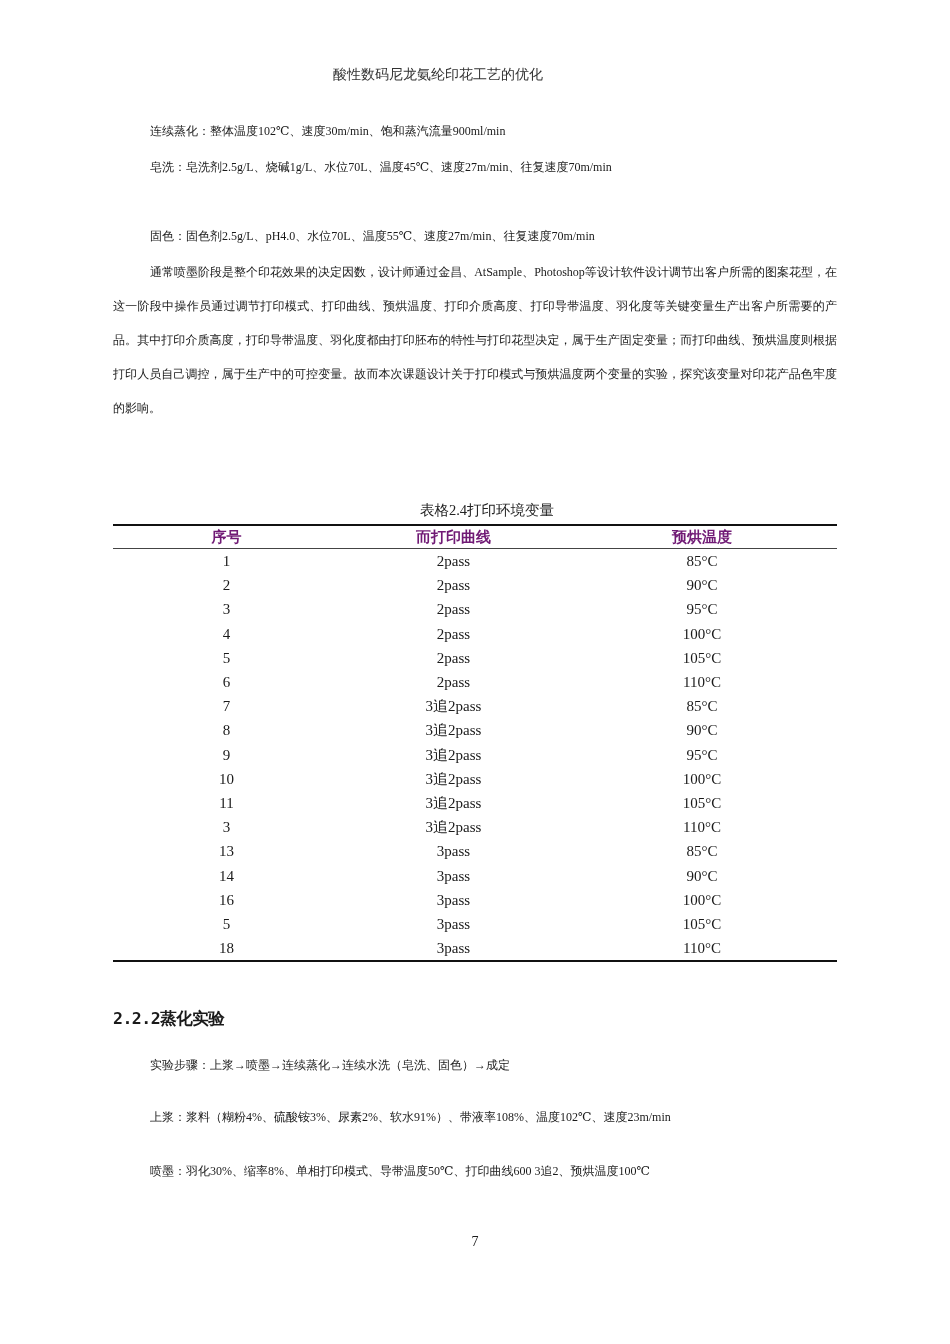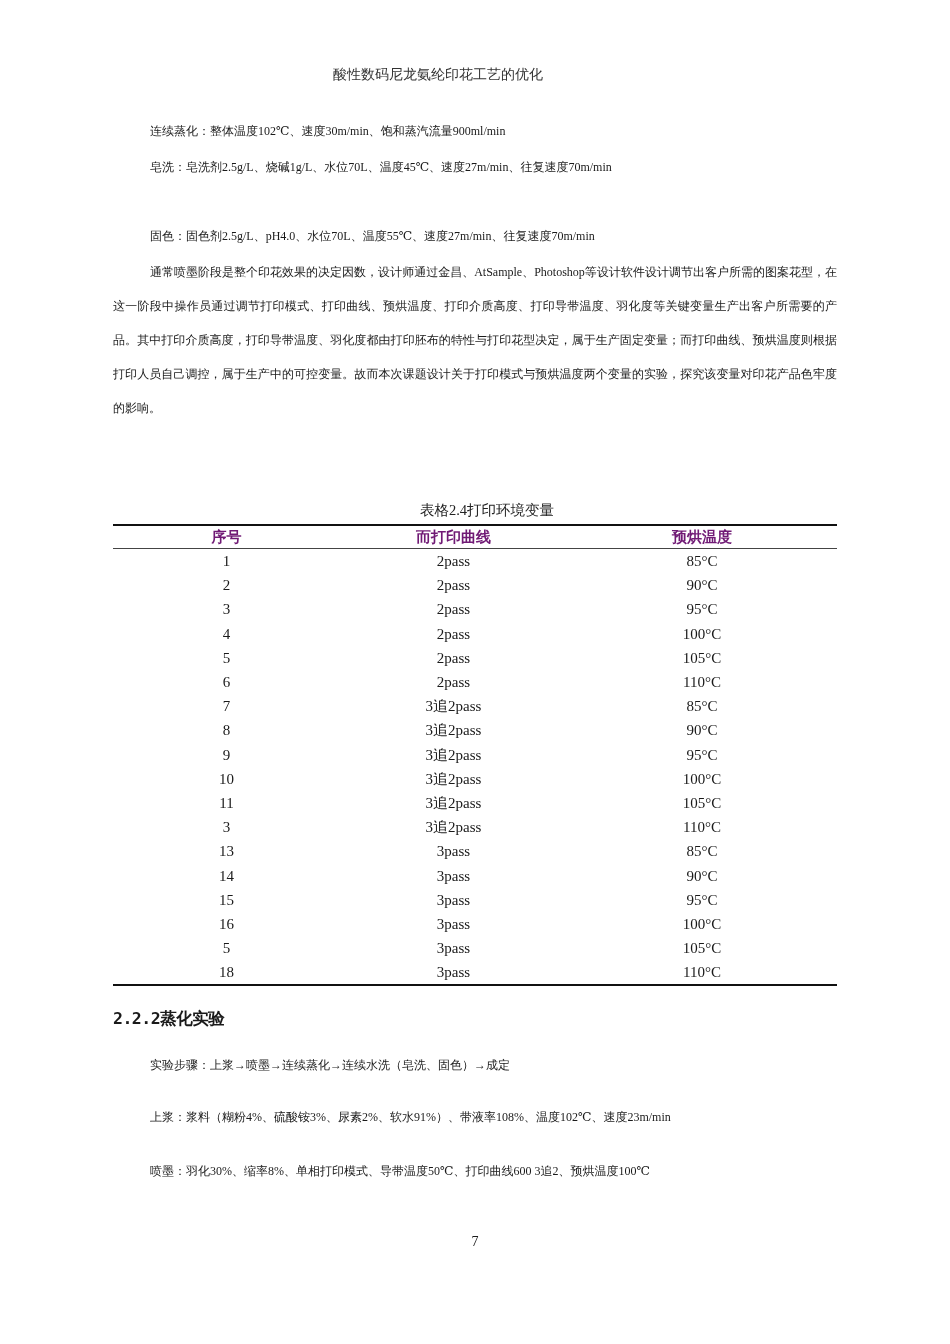--- a/index.html
+++ b/index.html
@@ -108,25 +108,20 @@
         <td>13</td>
         <td>3pass</td>
         <td>85°C</td>
       </tr>
       <tr>
         <td>14</td>
         <td>3pass</td>
         <td>90°C</td>
       </tr>
       <tr>
-        <td>15</td>
-        <td>3pass</td>
-        <td>95°C</td>
-      </tr>
-      <tr>
         <td>16</td>
         <td>3pass</td>
         <td>100°C</td>
       </tr>
       <tr>
         <td>5</td>
         <td>3pass</td>
         <td>105°C</td>
       </tr>
       <tr>

